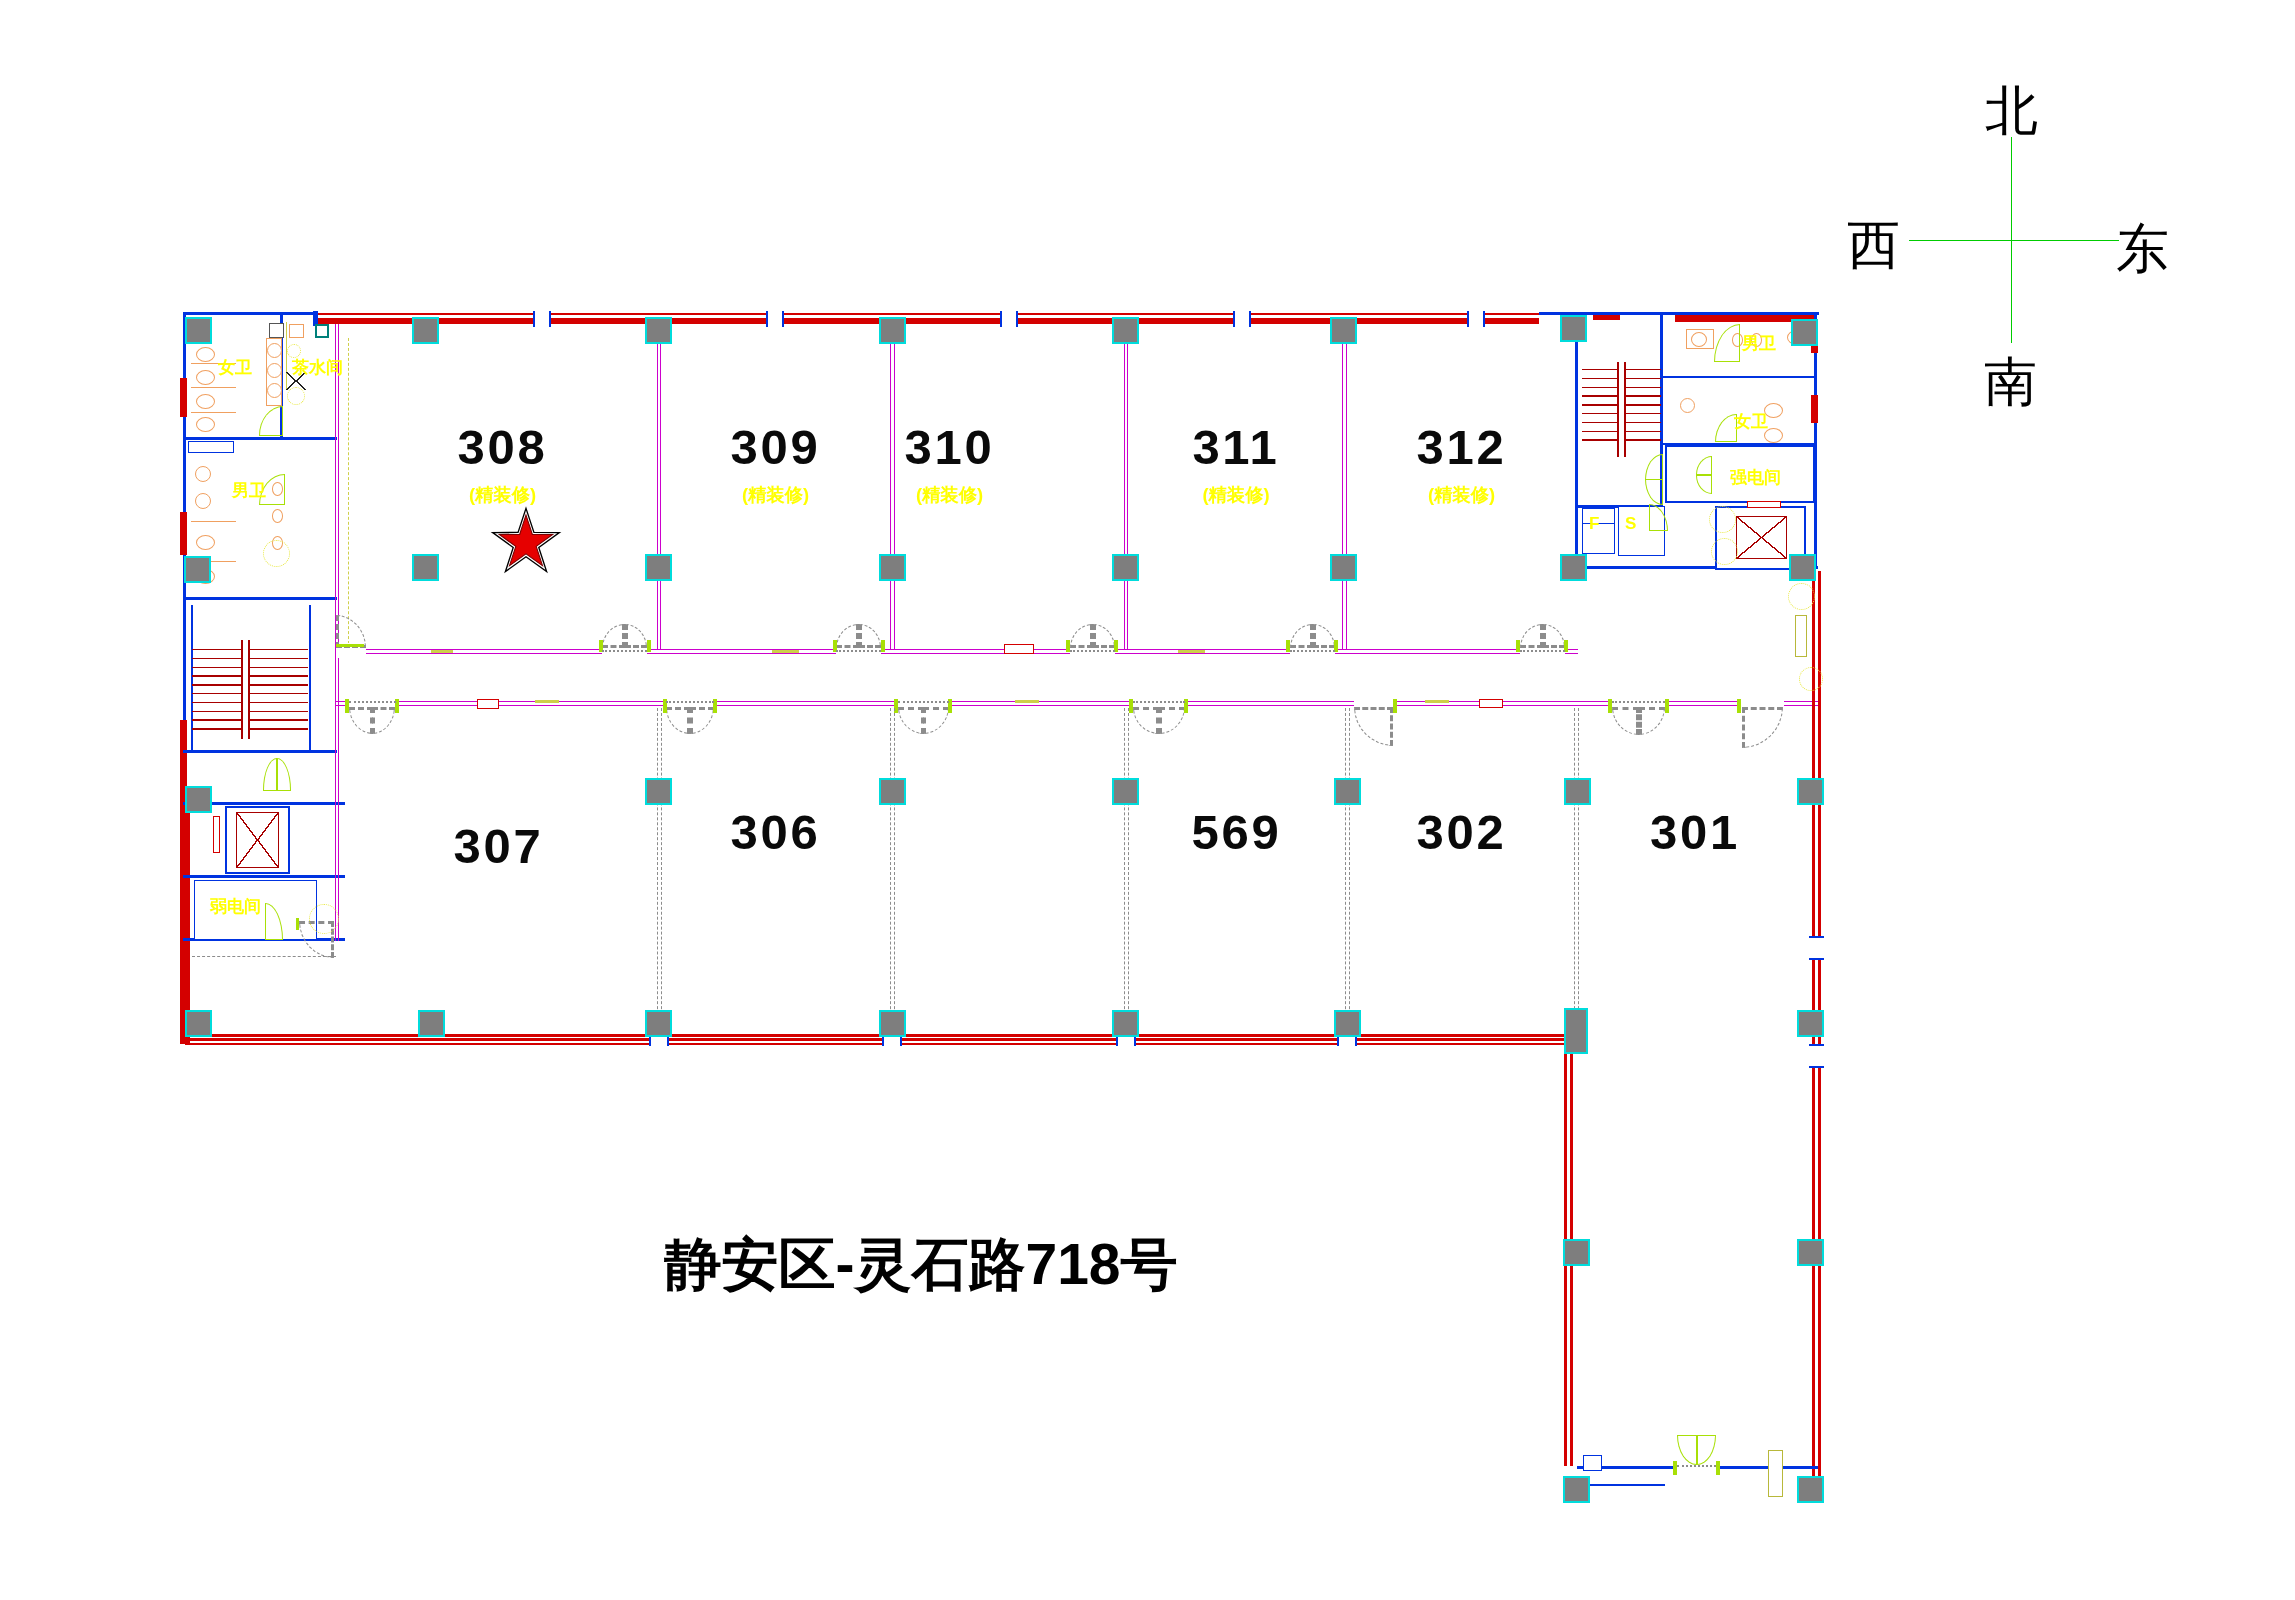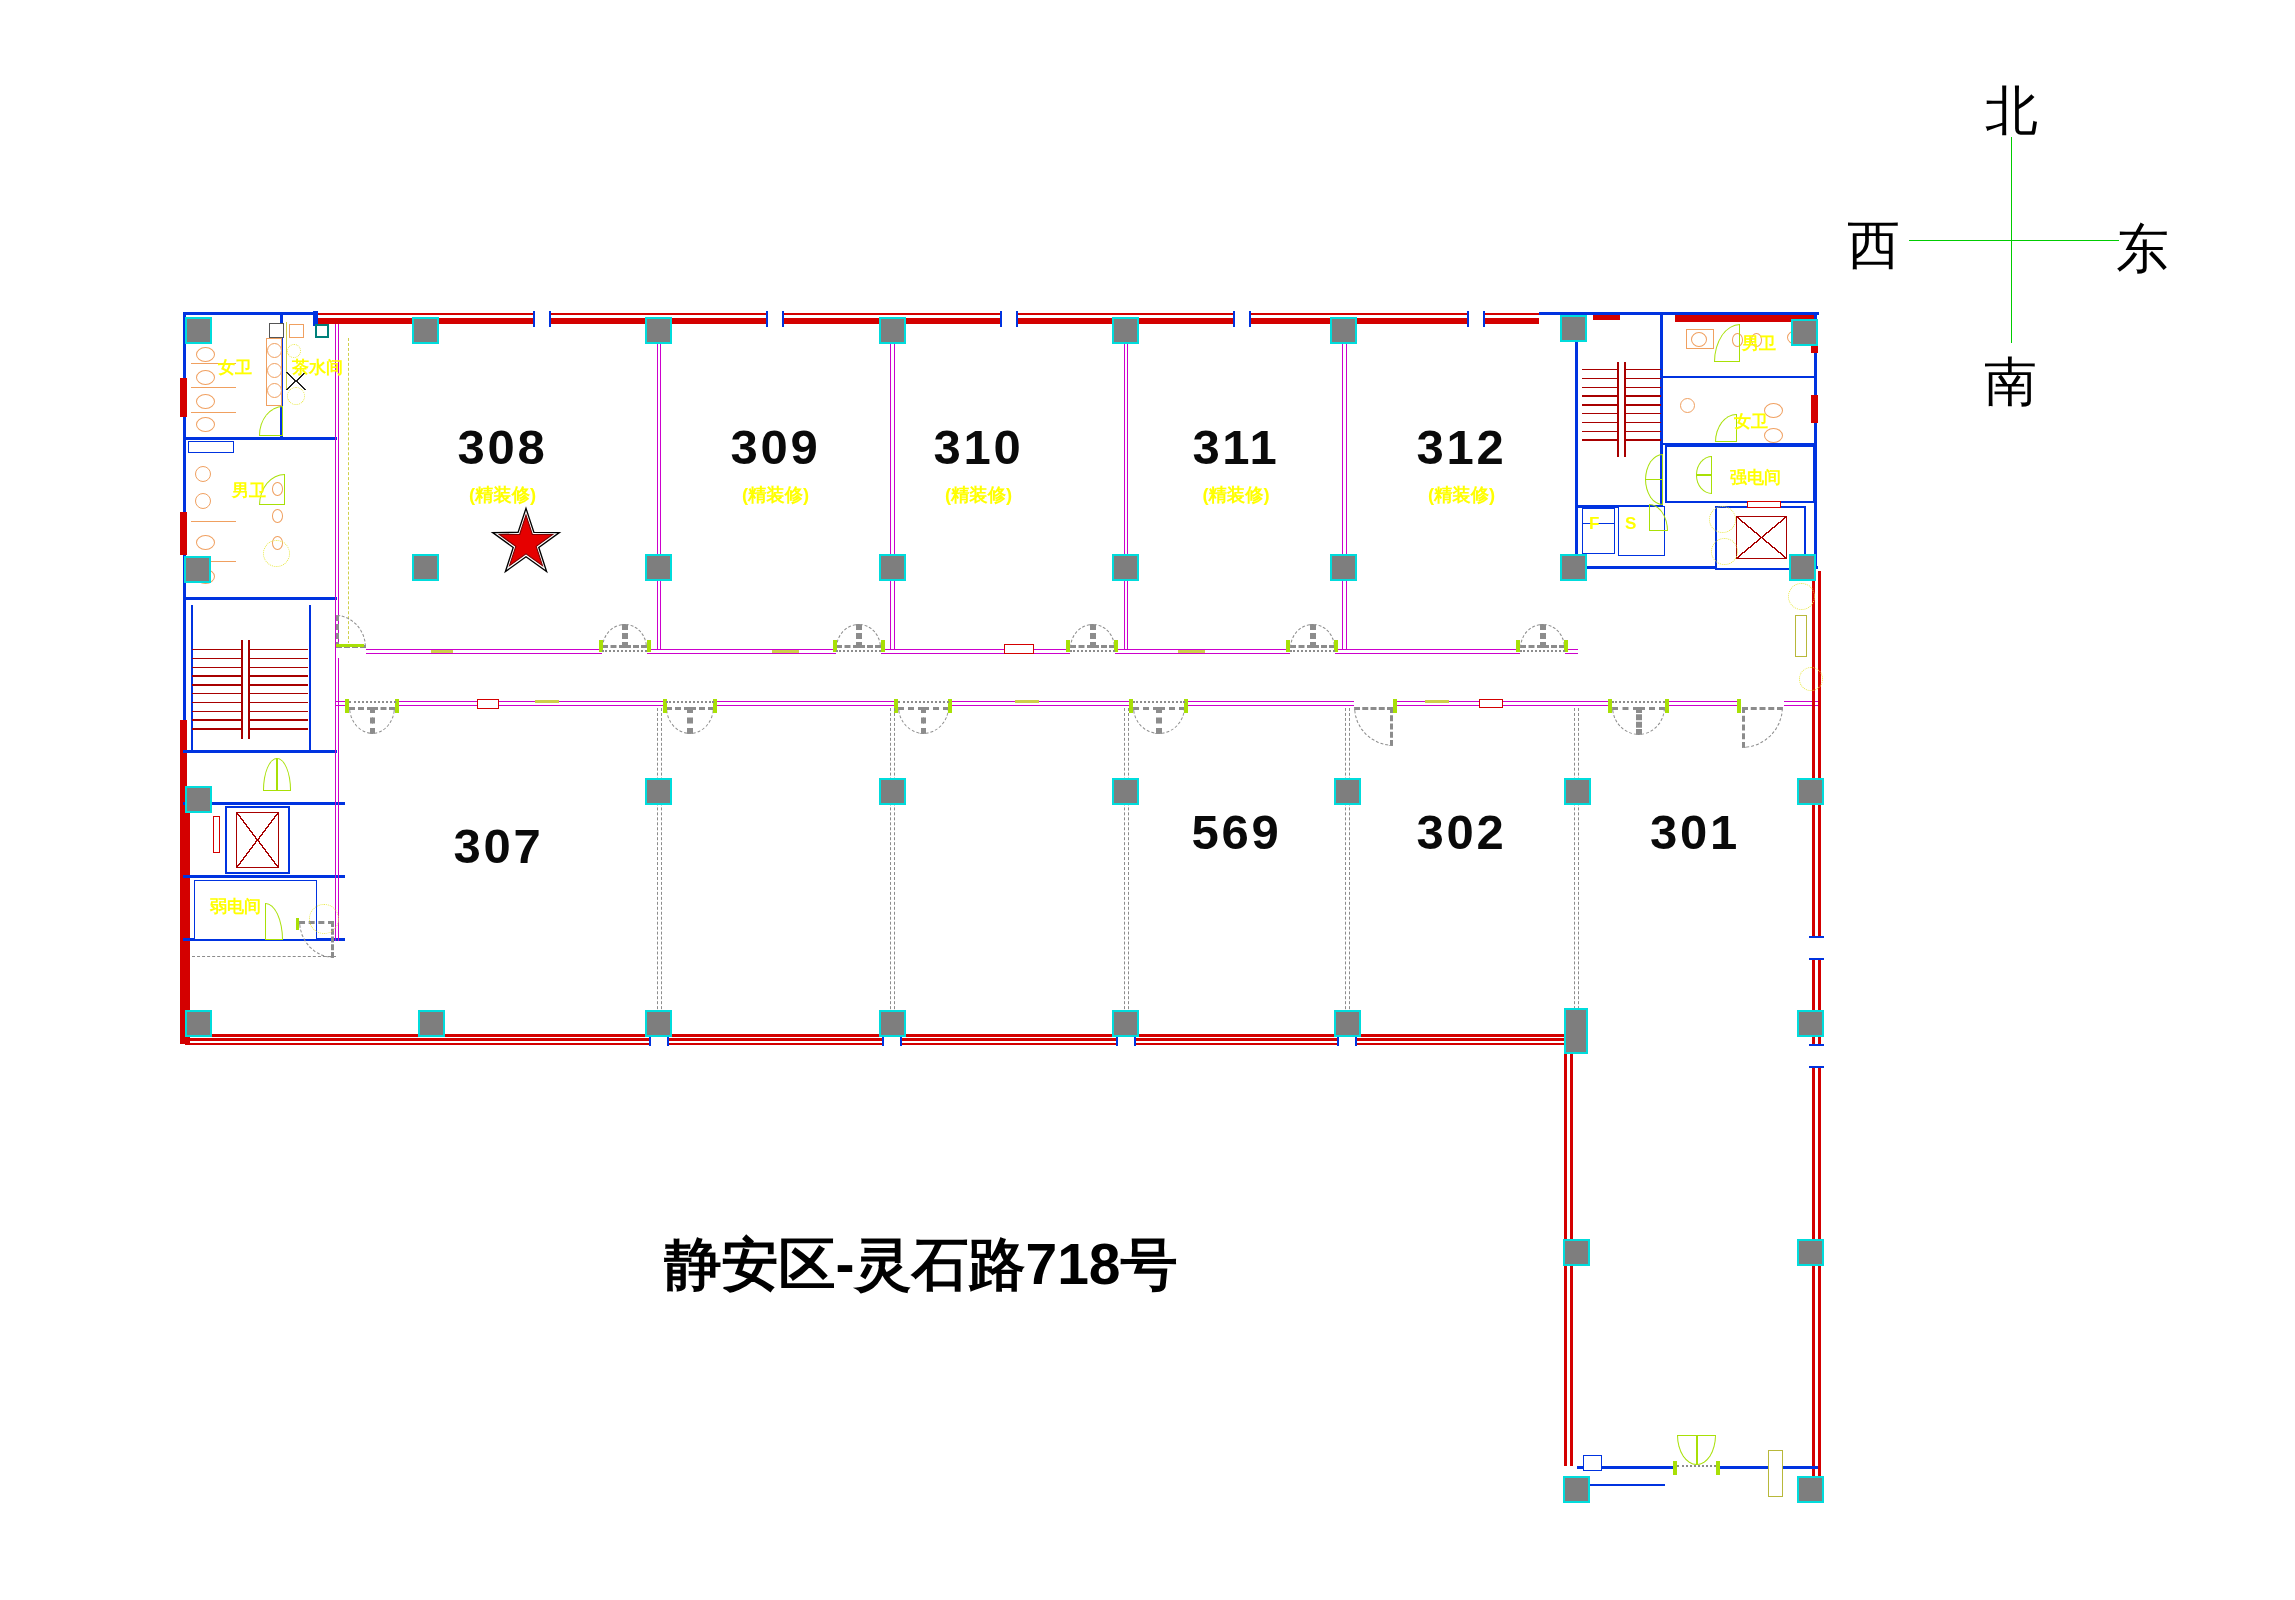--- a/index.html
+++ b/index.html
@@ -202,21 +202,21 @@
   <div class="abs thresh" style="left:1520px;top:650px;width:45px;height:0"></div>
 
   <div class="abs" style="left:348px;top:324px;width:309px;height:326px">
     <div class="roomnum" style="top:95px">308</div>
     <div class="roomnote" style="top:158px">(精装修)</div>
   </div>
   <div class="abs" style="left:661px;top:324px;width:229px;height:326px">
     <div class="roomnum" style="top:95px">309</div>
     <div class="roomnote" style="top:158px">(精装修)</div>
   </div>
-  <div class="abs" style="left:887px;top:324px;width:183px;height:326px">
+  <div class="abs" style="left:858px;top:324px;width:183px;height:326px">
     <div class="roomnum" style="top:95px">310</div>
     <div class="roomnote" style="top:158px">(精装修)</div>
   </div>
   <div class="abs" style="left:1128px;top:324px;width:216px;height:326px">
     <div class="roomnum" style="top:95px">311</div>
     <div class="roomnote" style="top:158px">(精装修)</div>
   </div>
   <div class="abs" style="left:1348px;top:324px;width:227px;height:326px">
     <div class="roomnum" style="top:95px">312</div>
     <div class="roomnote" style="top:158px">(精装修)</div>
@@ -287,20 +287,23 @@
   <div class="abs gray-dash-v" style="left:1124px;top:708px;width:0;height:326px"></div>
   <div class="abs gray-dash-v" style="left:1128px;top:708px;width:0;height:326px"></div>
   <div class="abs gray-dash-v" style="left:1345px;top:708px;width:0;height:326px"></div>
   <div class="abs gray-dash-v" style="left:1349px;top:708px;width:0;height:326px"></div>
   <div class="abs gray-dash-v" style="left:1574px;top:708px;width:0;height:326px"></div>
   <div class="abs gray-dash-v" style="left:1578px;top:708px;width:0;height:326px"></div>
 
   <div class="abs" style="left:340px;top:706px;width:317px;height:328px">
     <div class="roomnum" style="top:112px">307</div>
   </div>
+  <div class="abs" style="left:661px;top:706px;width:229px;height:328px">
+    <div class="roomnum" style="top:98px">306</div>
+  </div>
   <div class="abs" style="left:1128px;top:706px;width:217px;height:328px">
     <div class="roomnum" style="top:98px">569</div>
   </div>
   <div class="abs" style="left:1349px;top:706px;width:225px;height:328px">
     <div class="roomnum" style="top:98px">302</div>
   </div>
   <div class="abs" style="left:1578px;top:706px;width:234px;height:328px">
     <div class="roomnum" style="top:98px">301</div>
   </div>
 

